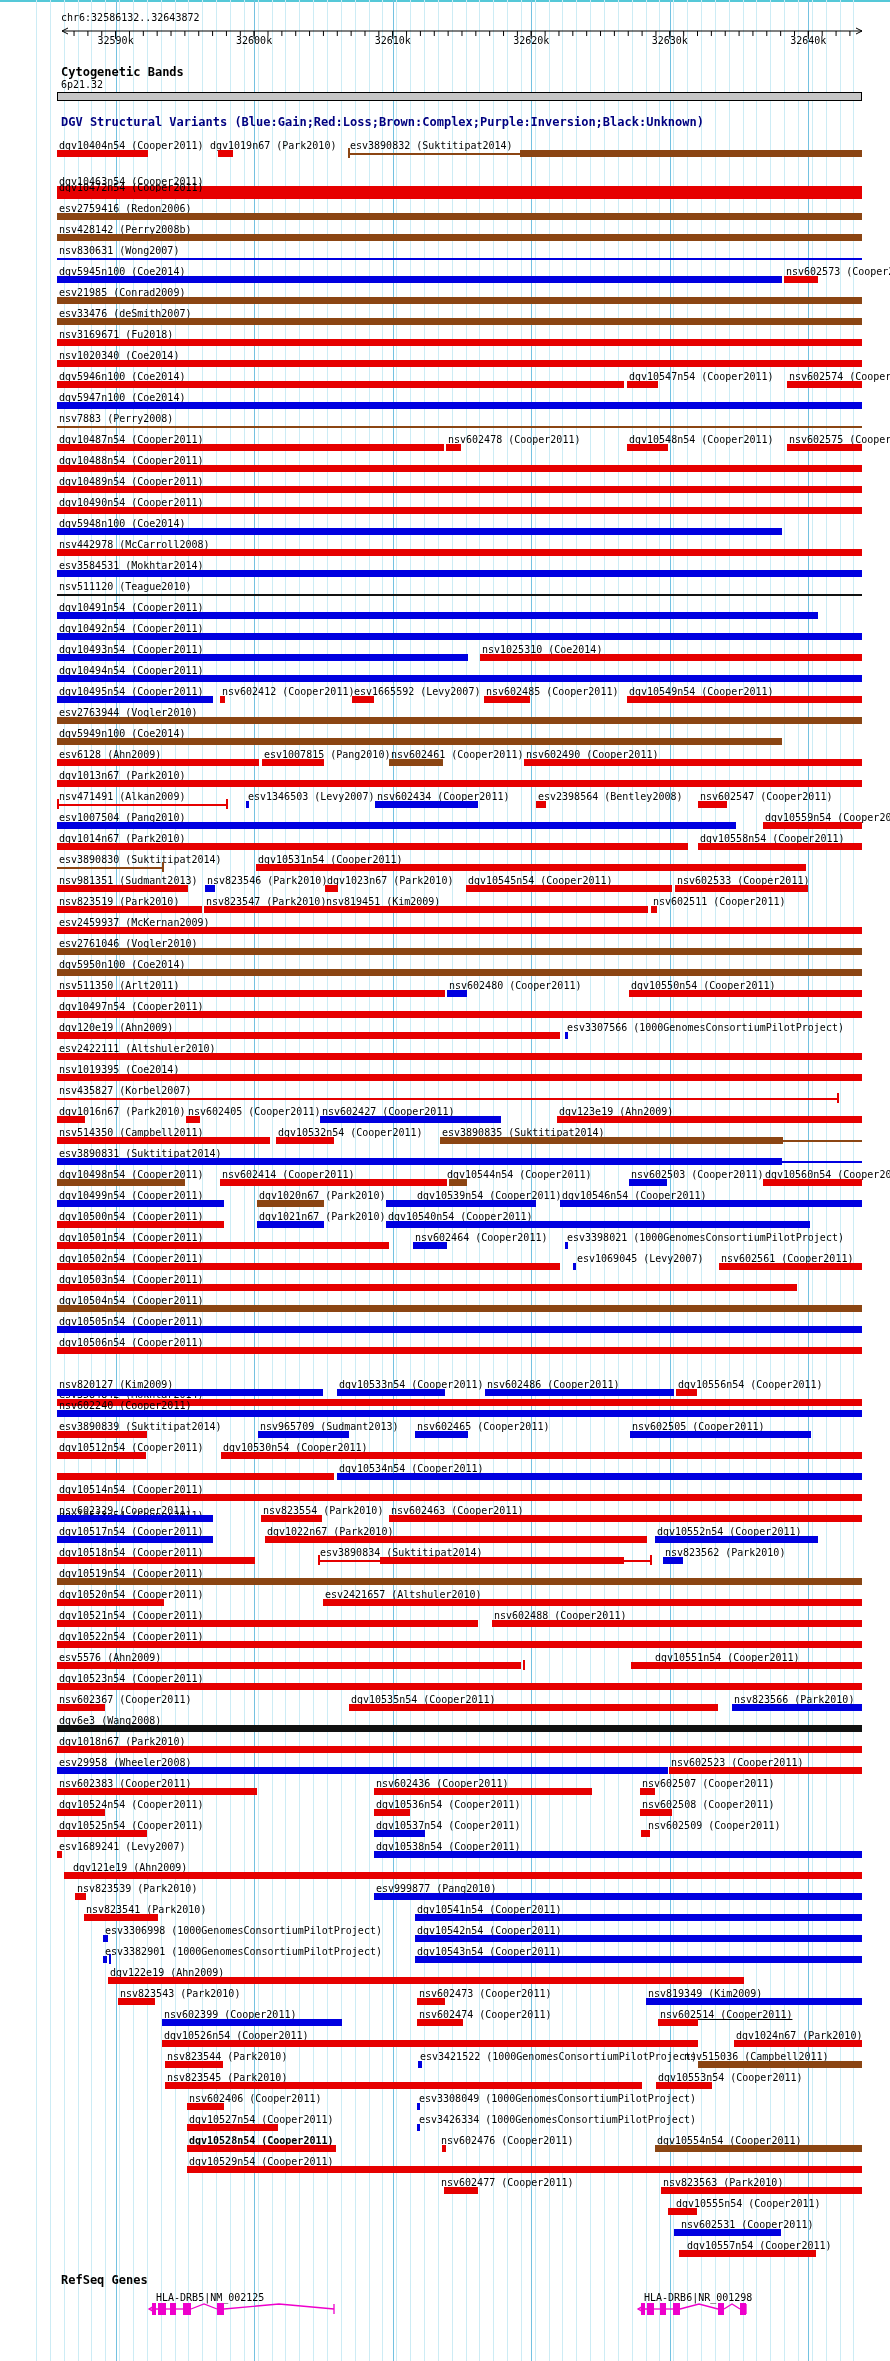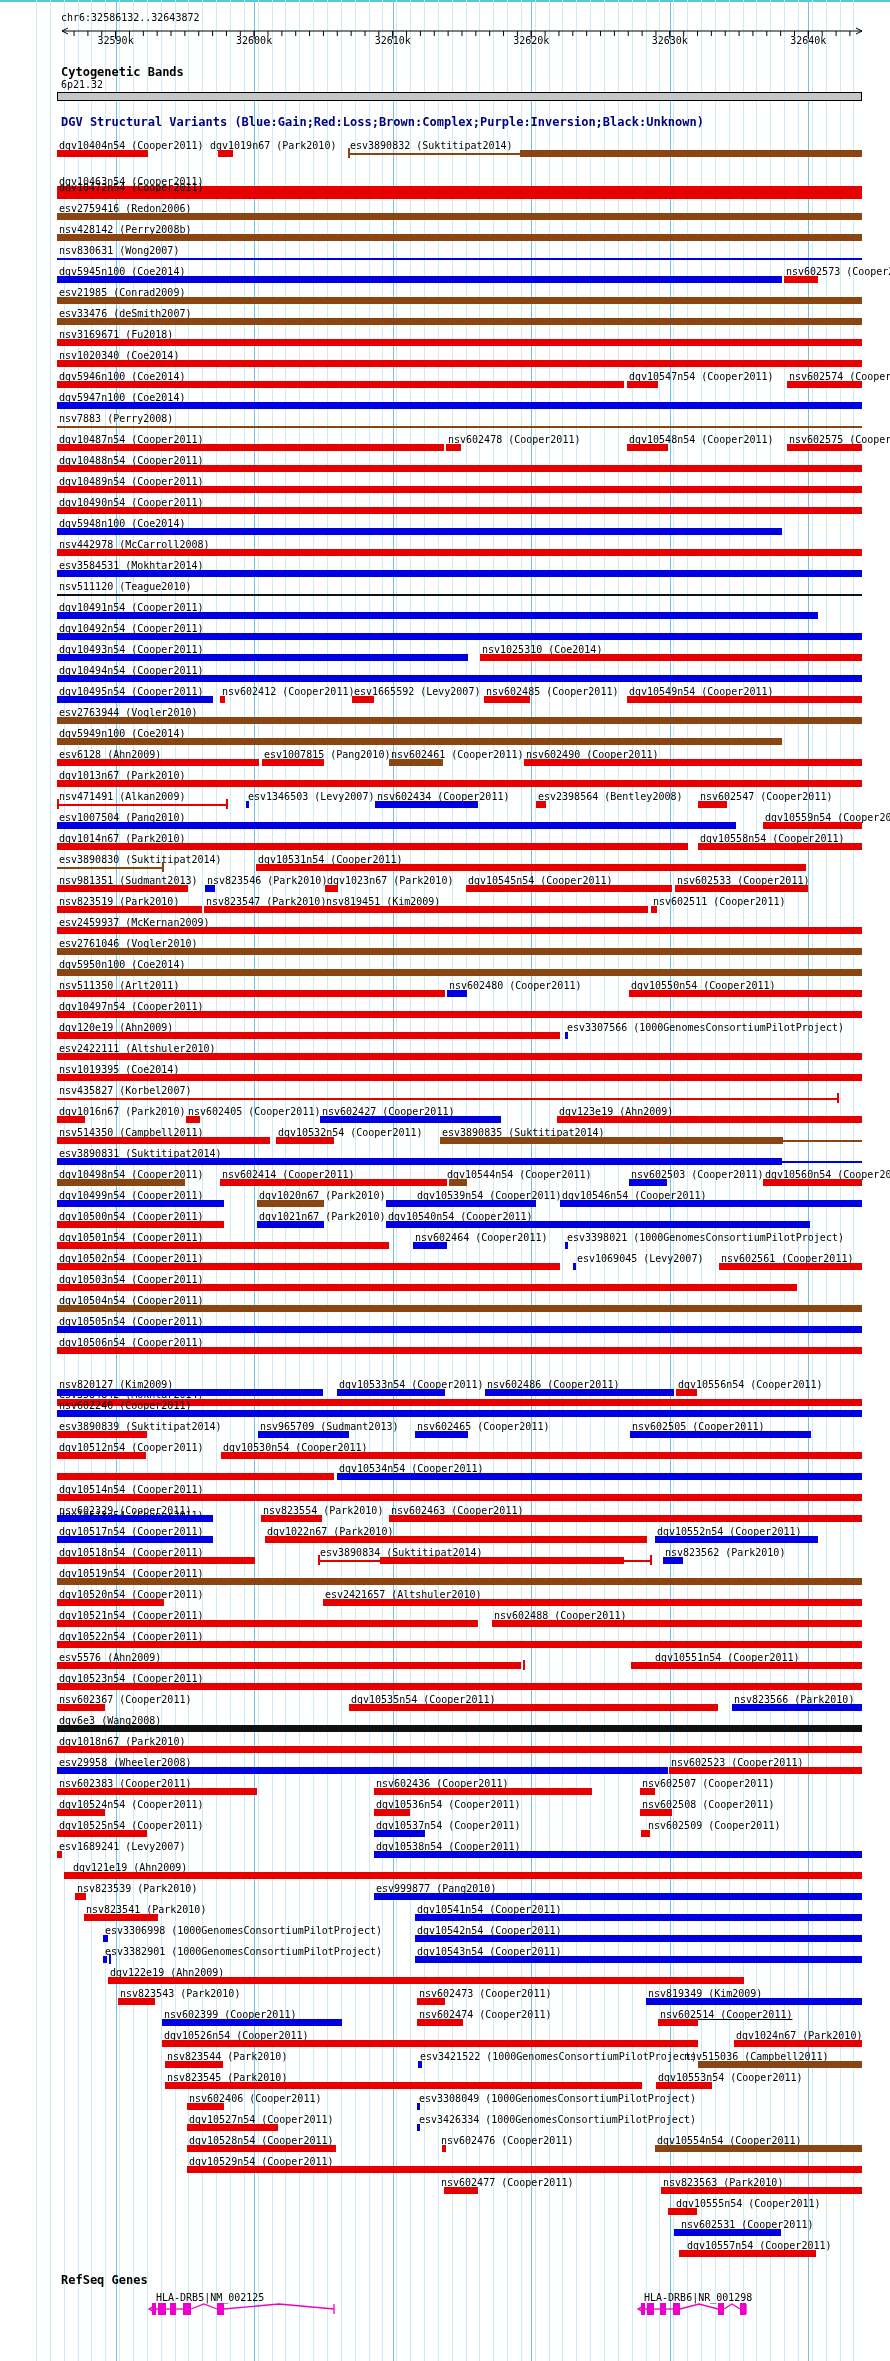--- a/index.html
+++ b/index.html
@@ -696,21 +696,21 @@
         <span class="vlab" style="left: 419px;">esv3308049 (1000GenomesConsortiumPilotProject)</span>
         <div class="seg seg-b" style="left: 417px; width: 3px; background: rgb(0, 0, 224);"></div>
       </div>
       <div class="vrow" style="top: 2114px;">
         <span class="vlab" style="left: 189px;">dgv10527n54 (Cooper2011)</span>
         <div class="seg seg-b" style="left: 187px; width: 91px; background: rgb(230, 0, 0);"></div>
         <span class="vlab" style="left: 419px;">esv3426334 (1000GenomesConsortiumPilotProject)</span>
         <div class="seg seg-b" style="left: 417px; width: 3px; background: rgb(0, 0, 224);"></div>
       </div>
       <div class="vrow" style="top: 2135px;">
-        <span class="vlab" style="left: 189px;">dgv10528n54 (Cooper2011)</span>
+        <span class="vlab" style="left: 189px; font-weight: bold;">dgv10528n54 (Cooper2011)</span>
         <div class="seg seg-b" style="left: 187px; width: 149px; background: rgb(230, 0, 0);"></div>
         <span class="vlab" style="left: 441px;">nsv602476 (Cooper2011)</span>
         <div class="seg seg-b" style="left: 442px; width: 4px; background: rgb(230, 0, 0);"></div>
         <span class="vlab" style="left: 657px;">dgv10554n54 (Cooper2011)</span>
         <div class="seg seg-b" style="left: 655px; width: 207px; background: rgb(139, 69, 19);"></div>
       </div>
       <div class="vrow" style="top: 2156px;">
         <span class="vlab" style="left: 189px;">dgv10529n54 (Cooper2011)</span>
         <div class="seg seg-b" style="left: 187px; width: 675px; background: rgb(230, 0, 0);"></div>
       </div>

